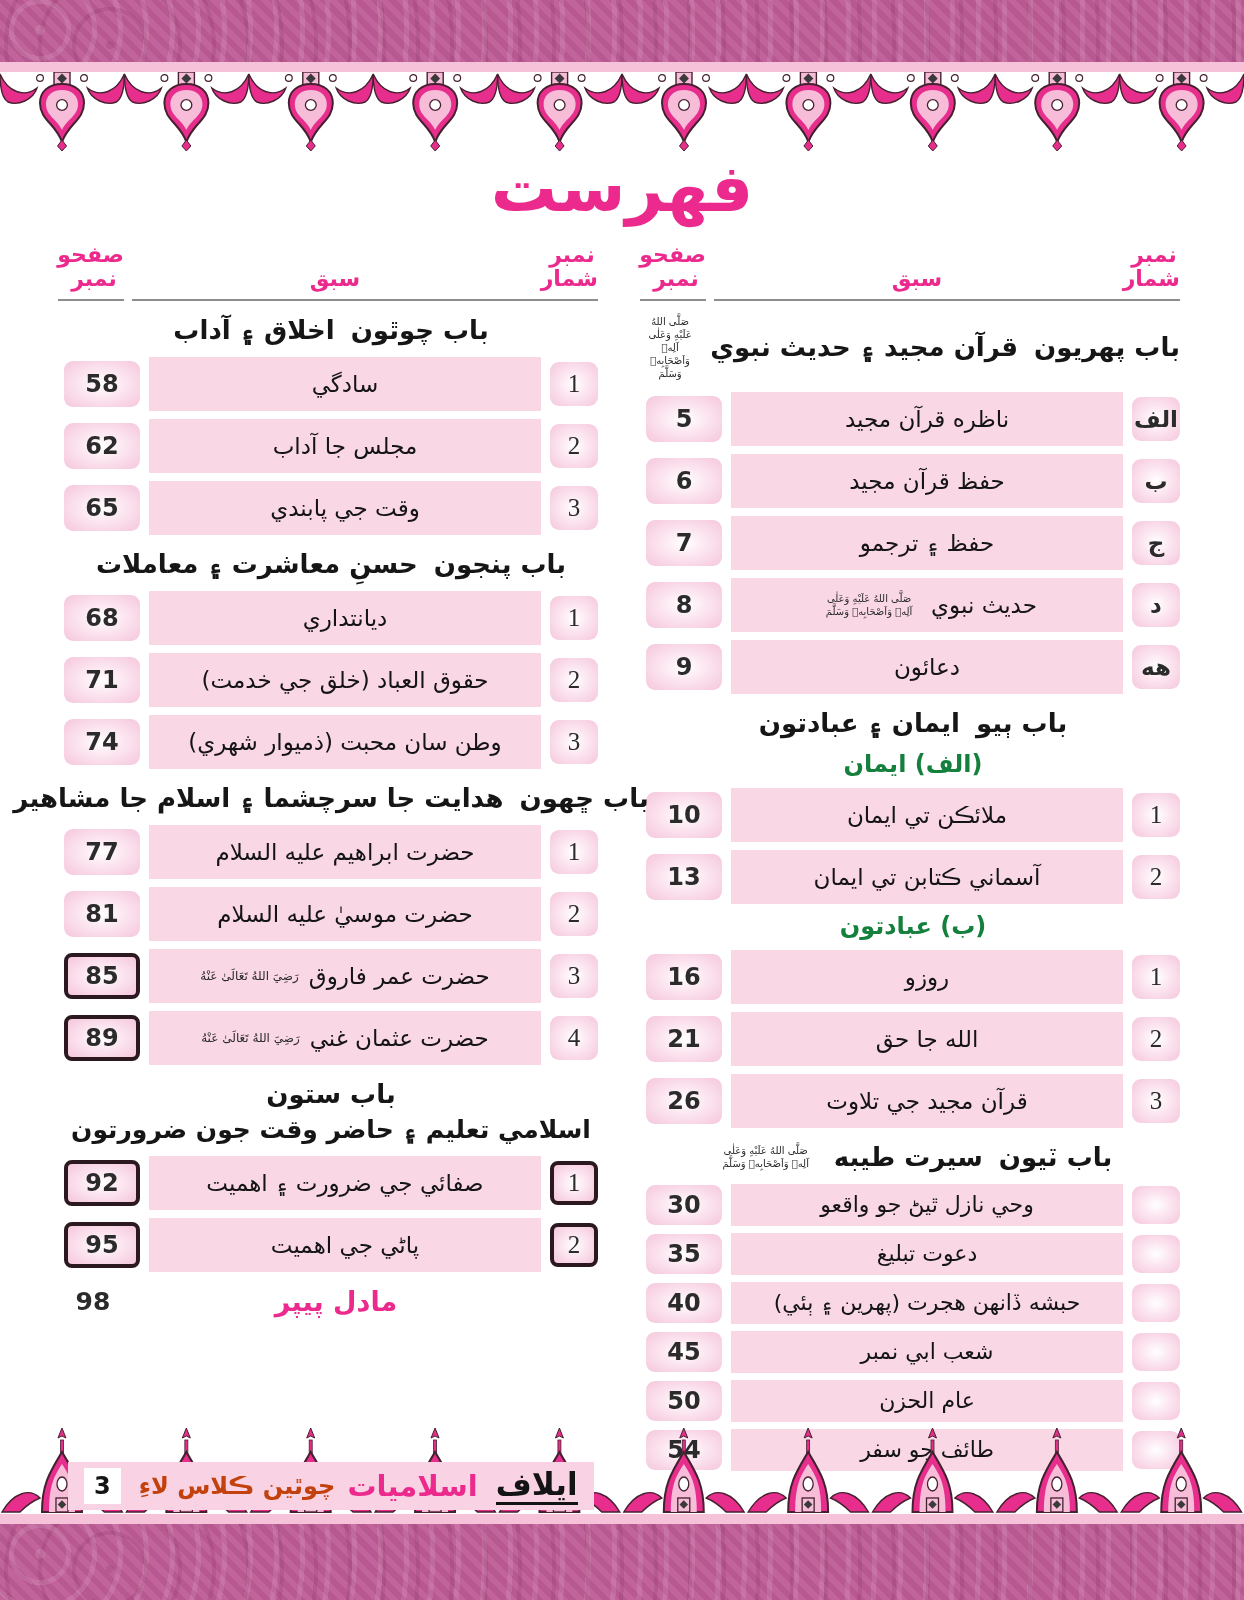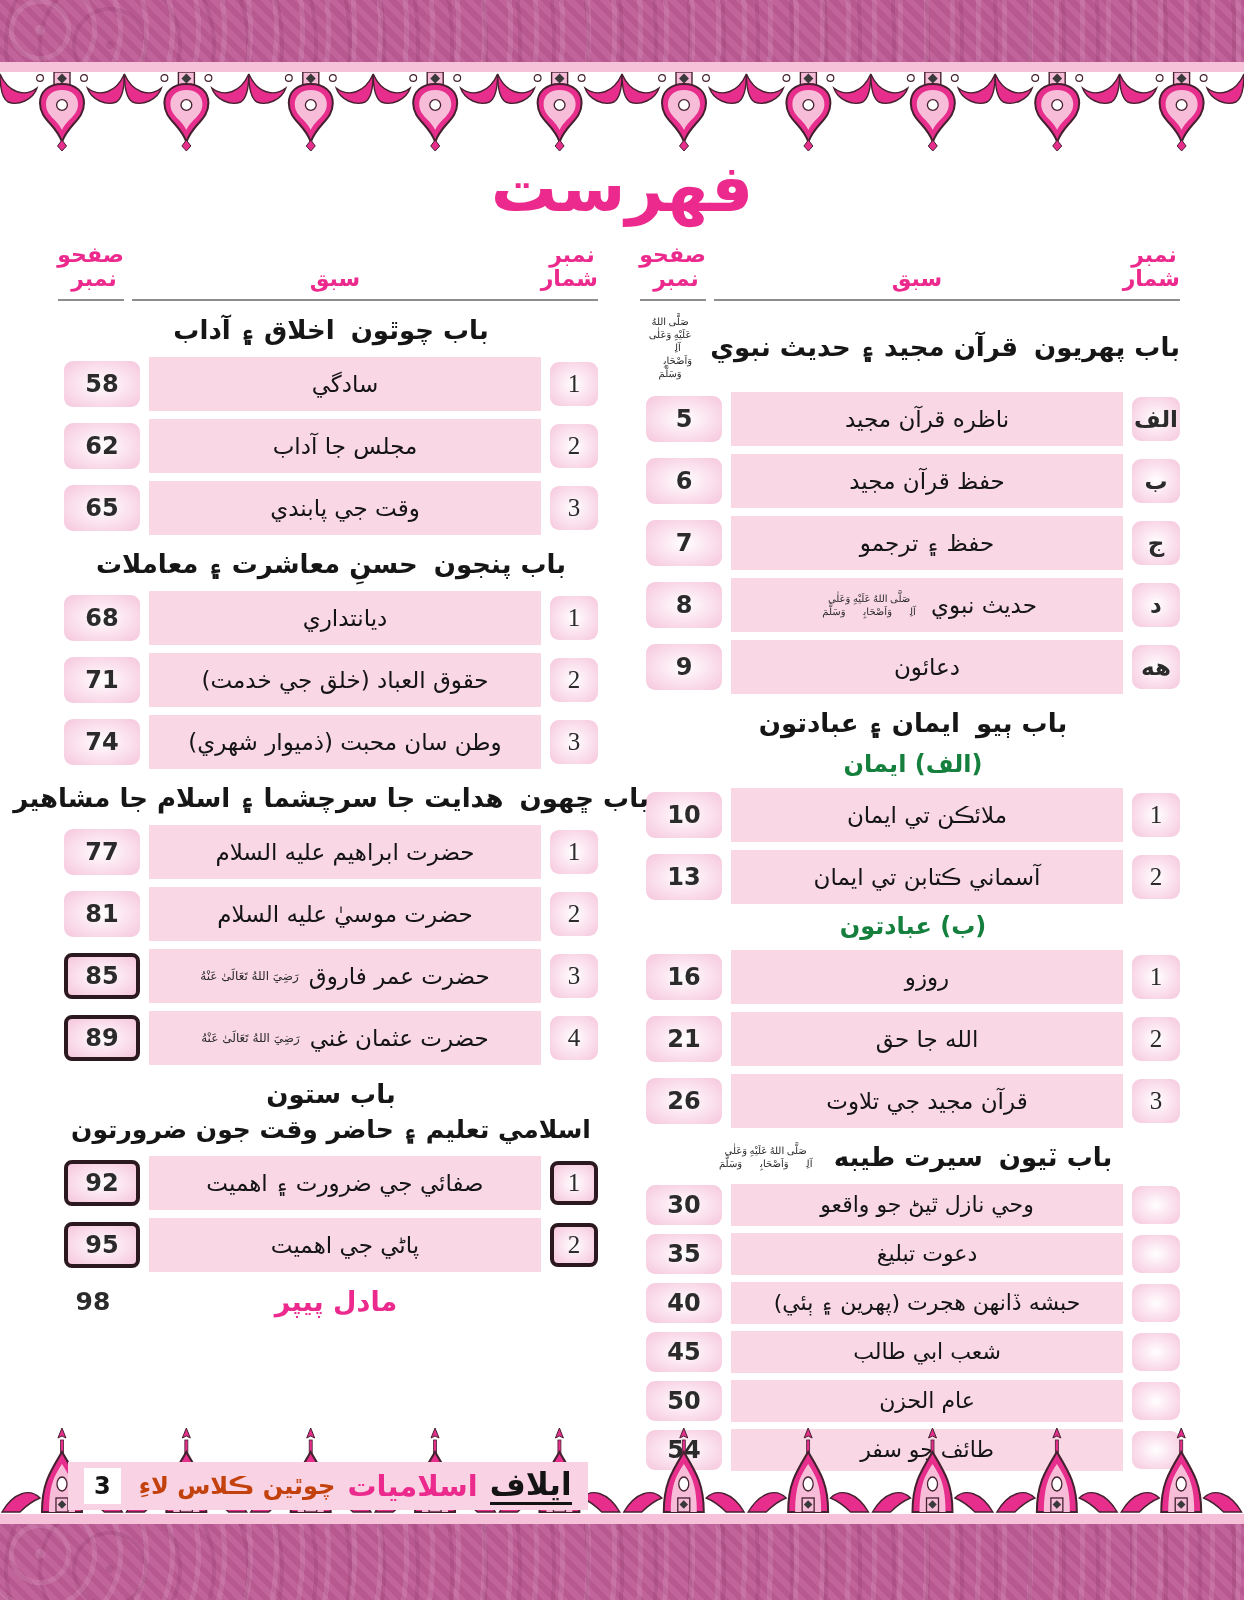--- a/index.html
+++ b/index.html
@@ -37,21 +37,21 @@
   .u-short { width:66px; margin-left:auto; margin-right:auto; }
   .u-long { width:100%; }
 
   .chapter { display:flex; direction:rtl; justify-content:center; align-items:center; gap:16px;
              font-size:26px; font-weight:bold; color:#161616; margin:14px 0 12px; white-space:nowrap; }
   .chapter .ch-title { font-size:26px; }
   .chapter-line2 { text-align:center; font-size:25px; font-weight:bold; color:#161616; margin:-6px 0 12px; }
   .subheading { text-align:center; font-size:24px; font-weight:bold; color:#15803d; margin:4px 0 10px; }
 
   .hon-block { display:inline-block; width:104px; font-size:10px; font-weight:normal; line-height:1.3;
-               text-align:center; color:#2a2a2a; white-space:normal;font-family:Liberation Serif, serif; }
+               text-align:center; color:#2a2a2a; white-space:normal; }
   .hon-inline { font-size:12px; font-weight:normal; color:#2a2a2a; }
 
   .toc-row { display:flex; direction:rtl; align-items:stretch; gap:9px; margin-bottom:8px; }
   .serial-box, .page-box { align-self:center; display:flex; align-items:center; justify-content:center;
       border-radius:9px;
       background:radial-gradient(ellipse at center, #ffffff 0%, #fce7f1 40%, #f5c6dc 100%);
       color:#2b2b2b; }
   .serial-box { width:48px; min-height:44px; font-size:23px; font-weight:bold; }
   .serial-box.num { font-family:"Liberation Serif", serif; font-weight:normal; font-size:25px; }
   .page-box { width:76px; min-height:46px; font-size:24px; font-weight:bold; }
@@ -65,21 +65,21 @@
   .compact { margin-bottom:7px; }
 
   .model-row { display:flex; direction:rtl; align-items:center; gap:9px; margin-top:14px; }
   .model-spacer { width:48px; }
   .model-label { flex:1; text-align:center; font-size:27px; font-weight:bold; color:#ec2a8d; }
   .model-page { width:58px; text-align:center; font-size:25px; font-weight:bold; color:#2b2b2b; }
 
   
   .footer-bar { position:absolute; left:68px; bottom:90px; z-index:5; height:48px;
       background:#f9d3e3; display:flex; direction:rtl; align-items:center; padding:0 16px; gap:12px; }
-  .brand { font-size:31px; font-weight:bold; color:#141414; border-bottom:3px solid #141414; line-height:1.1; }
+  .brand { font-size:31px; font-weight:bold; color:#141414; border-bottom:3px solid #141414; line-height:1.1;margin-left:6px; }
   .subject { font-size:29px; font-weight:bold; color:#ec2a8d; }
   .grade { font-size:24px; font-weight:bold; color:#c2410c; }
   .pgnum { font-size:24px; font-weight:bold; color:#141414; background:#fff; padding:4px 10px; margin-right:6px; }
 </style>
 </head>
 <body>
 
 <div class="page">
 
   <div class="band band-top"></div>
@@ -248,21 +248,21 @@
           <div class="toc-row compact">
             <div class="serial-box"></div>
             <div class="lesson-bar">
               <span class="lesson-text">حبشه ڏانهن هجرت (پهرين ۽ ٻئي)</span>
             </div>
             <div class="page-box">40</div>
           </div>
           <div class="toc-row compact">
             <div class="serial-box"></div>
             <div class="lesson-bar">
-              <span class="lesson-text">شعب ابي طالب</span>
+              <span class="lesson-text">شعب ابي نمبر</span>
             </div>
             <div class="page-box">45</div>
           </div>
           <div class="toc-row compact">
             <div class="serial-box"></div>
             <div class="lesson-bar">
               <span class="lesson-text">عام الحزن</span>
             </div>
             <div class="page-box">50</div>
           </div>

